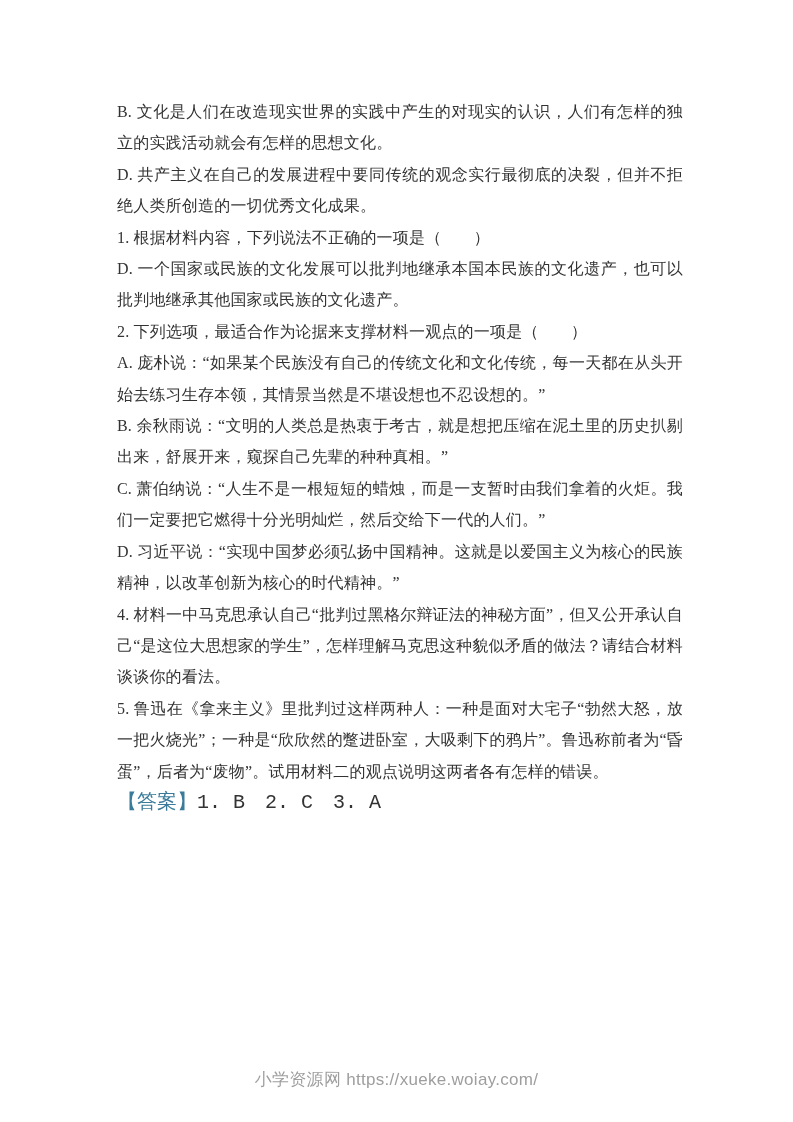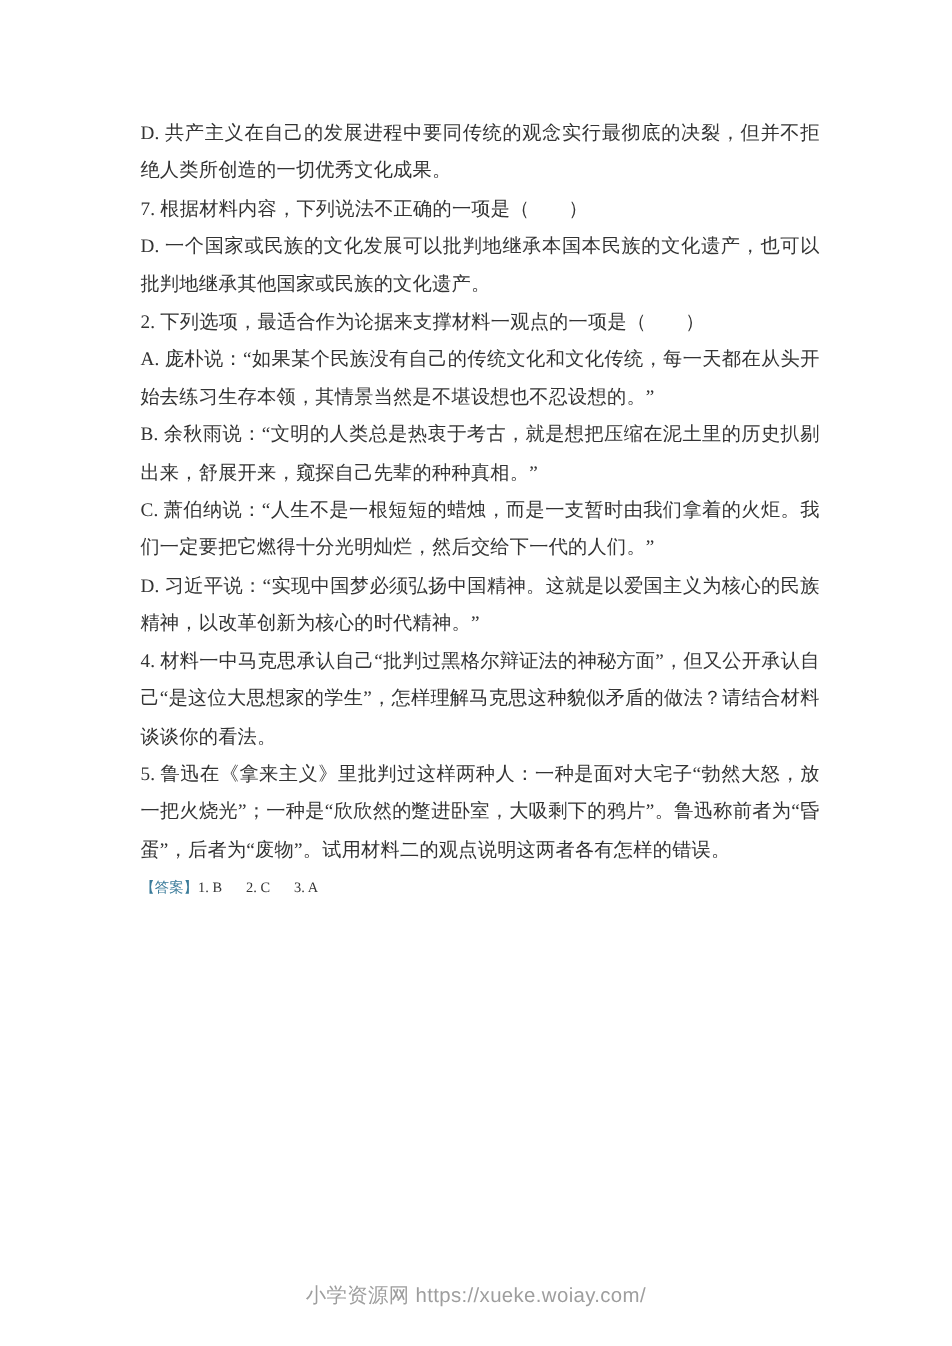--- a/index.html
+++ b/index.html
@@ -27,23 +27,24 @@
     font-size: 16px;
     line-height: 31.4px;
     color: #333333;
     text-align: justify;
     text-justify: inter-ideograph;
     letter-spacing: 0.2px;
   }
   .answer-line {
     margin: 0;
     padding: 0;
-    font-size: 12px;
+    font-size: 20px;
     line-height: 31.4px;
     color: #333333;
+    font-family: Liberation Mono, monospace;
   }
   .answer-label {
     font-weight: normal;
   }
   .answer-item {
     margin-right: 20px;
   }
   .footer {
     position: absolute;
     left: 0;
@@ -56,22 +57,23 @@
     letter-spacing: 0.3px;
   }
 </style>
 </head>
 <body>
 
 <div class="page">
 
   <div class="content">
     <div id="para-container">
+        <p class="para">B. 文化是人们在改造现实世界的实践中产生的对现实的认识，人们有怎样的独立的实践活动就会有怎样的思想文化。</p>
         <p class="para">D. 共产主义在自己的发展进程中要同传统的观念实行最彻底的决裂，但并不拒绝人类所创造的一切优秀文化成果。</p>
-        <p class="para">7. 根据材料内容，下列说法不正确的一项是（　　）</p>
+        <p class="para">1. 根据材料内容，下列说法不正确的一项是（　　）</p>
         <p class="para">D. 一个国家或民族的文化发展可以批判地继承本国本民族的文化遗产，也可以批判地继承其他国家或民族的文化遗产。</p>
         <p class="para">2. 下列选项，最适合作为论据来支撑材料一观点的一项是（　　）</p>
         <p class="para">A. 庞朴说：“如果某个民族没有自己的传统文化和文化传统，每一天都在从头开始去练习生存本领，其情景当然是不堪设想也不忍设想的。”</p>
         <p class="para">B. 余秋雨说：“文明的人类总是热衷于考古，就是想把压缩在泥土里的历史扒剔出来，舒展开来，窥探自己先辈的种种真相。”</p>
         <p class="para">C. 萧伯纳说：“人生不是一根短短的蜡烛，而是一支暂时由我们拿着的火炬。我们一定要把它燃得十分光明灿烂，然后交给下一代的人们。”</p>
         <p class="para">D. 习近平说：“实现中国梦必须弘扬中国精神。这就是以爱国主义为核心的民族精神，以改革创新为核心的时代精神。”</p>
         <p class="para">4. 材料一中马克思承认自己“批判过黑格尔辩证法的神秘方面”，但又公开承认自己“是这位大思想家的学生”，怎样理解马克思这种貌似矛盾的做法？请结合材料谈谈你的看法。</p>
         <p class="para">5. 鲁迅在《拿来主义》里批判过这样两种人：一种是面对大宅子“勃然大怒，放一把火烧光”；一种是“欣欣然的蹩进卧室，大吸剩下的鸦片”。鲁迅称前者为“昏蛋”，后者为“废物”。试用材料二的观点说明这两者各有怎样的错误。</p>
       </div>
 

